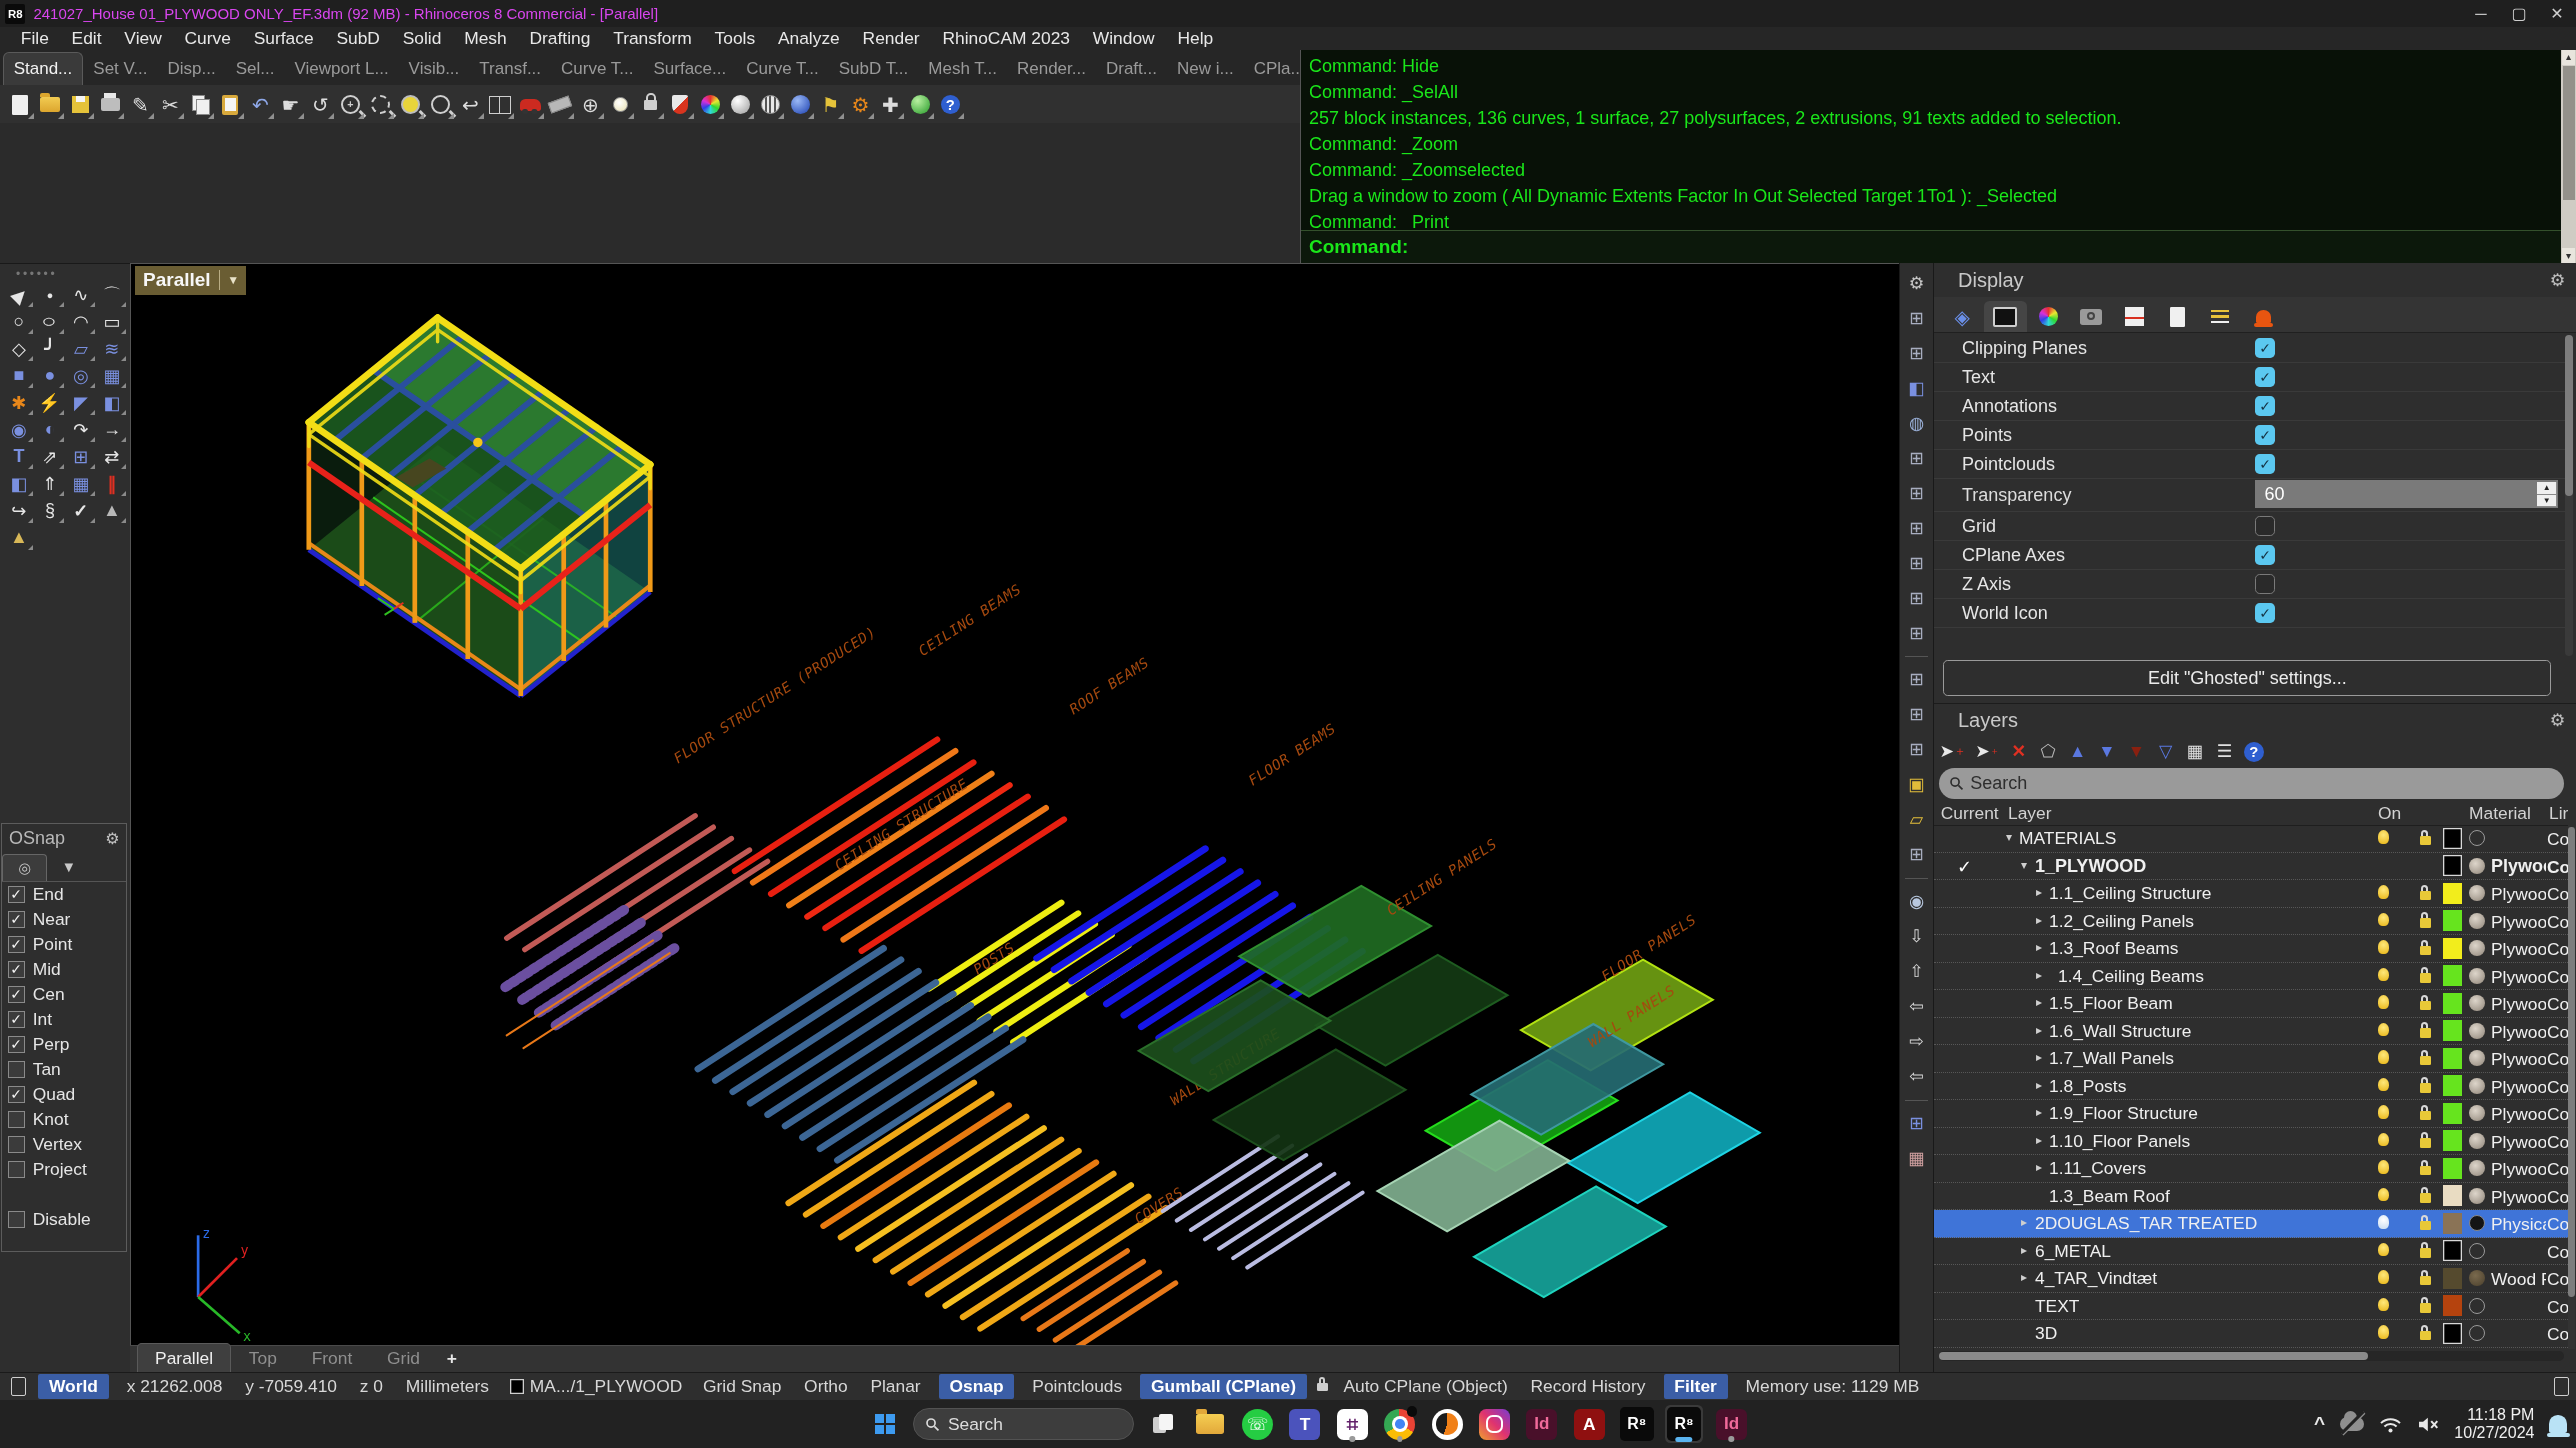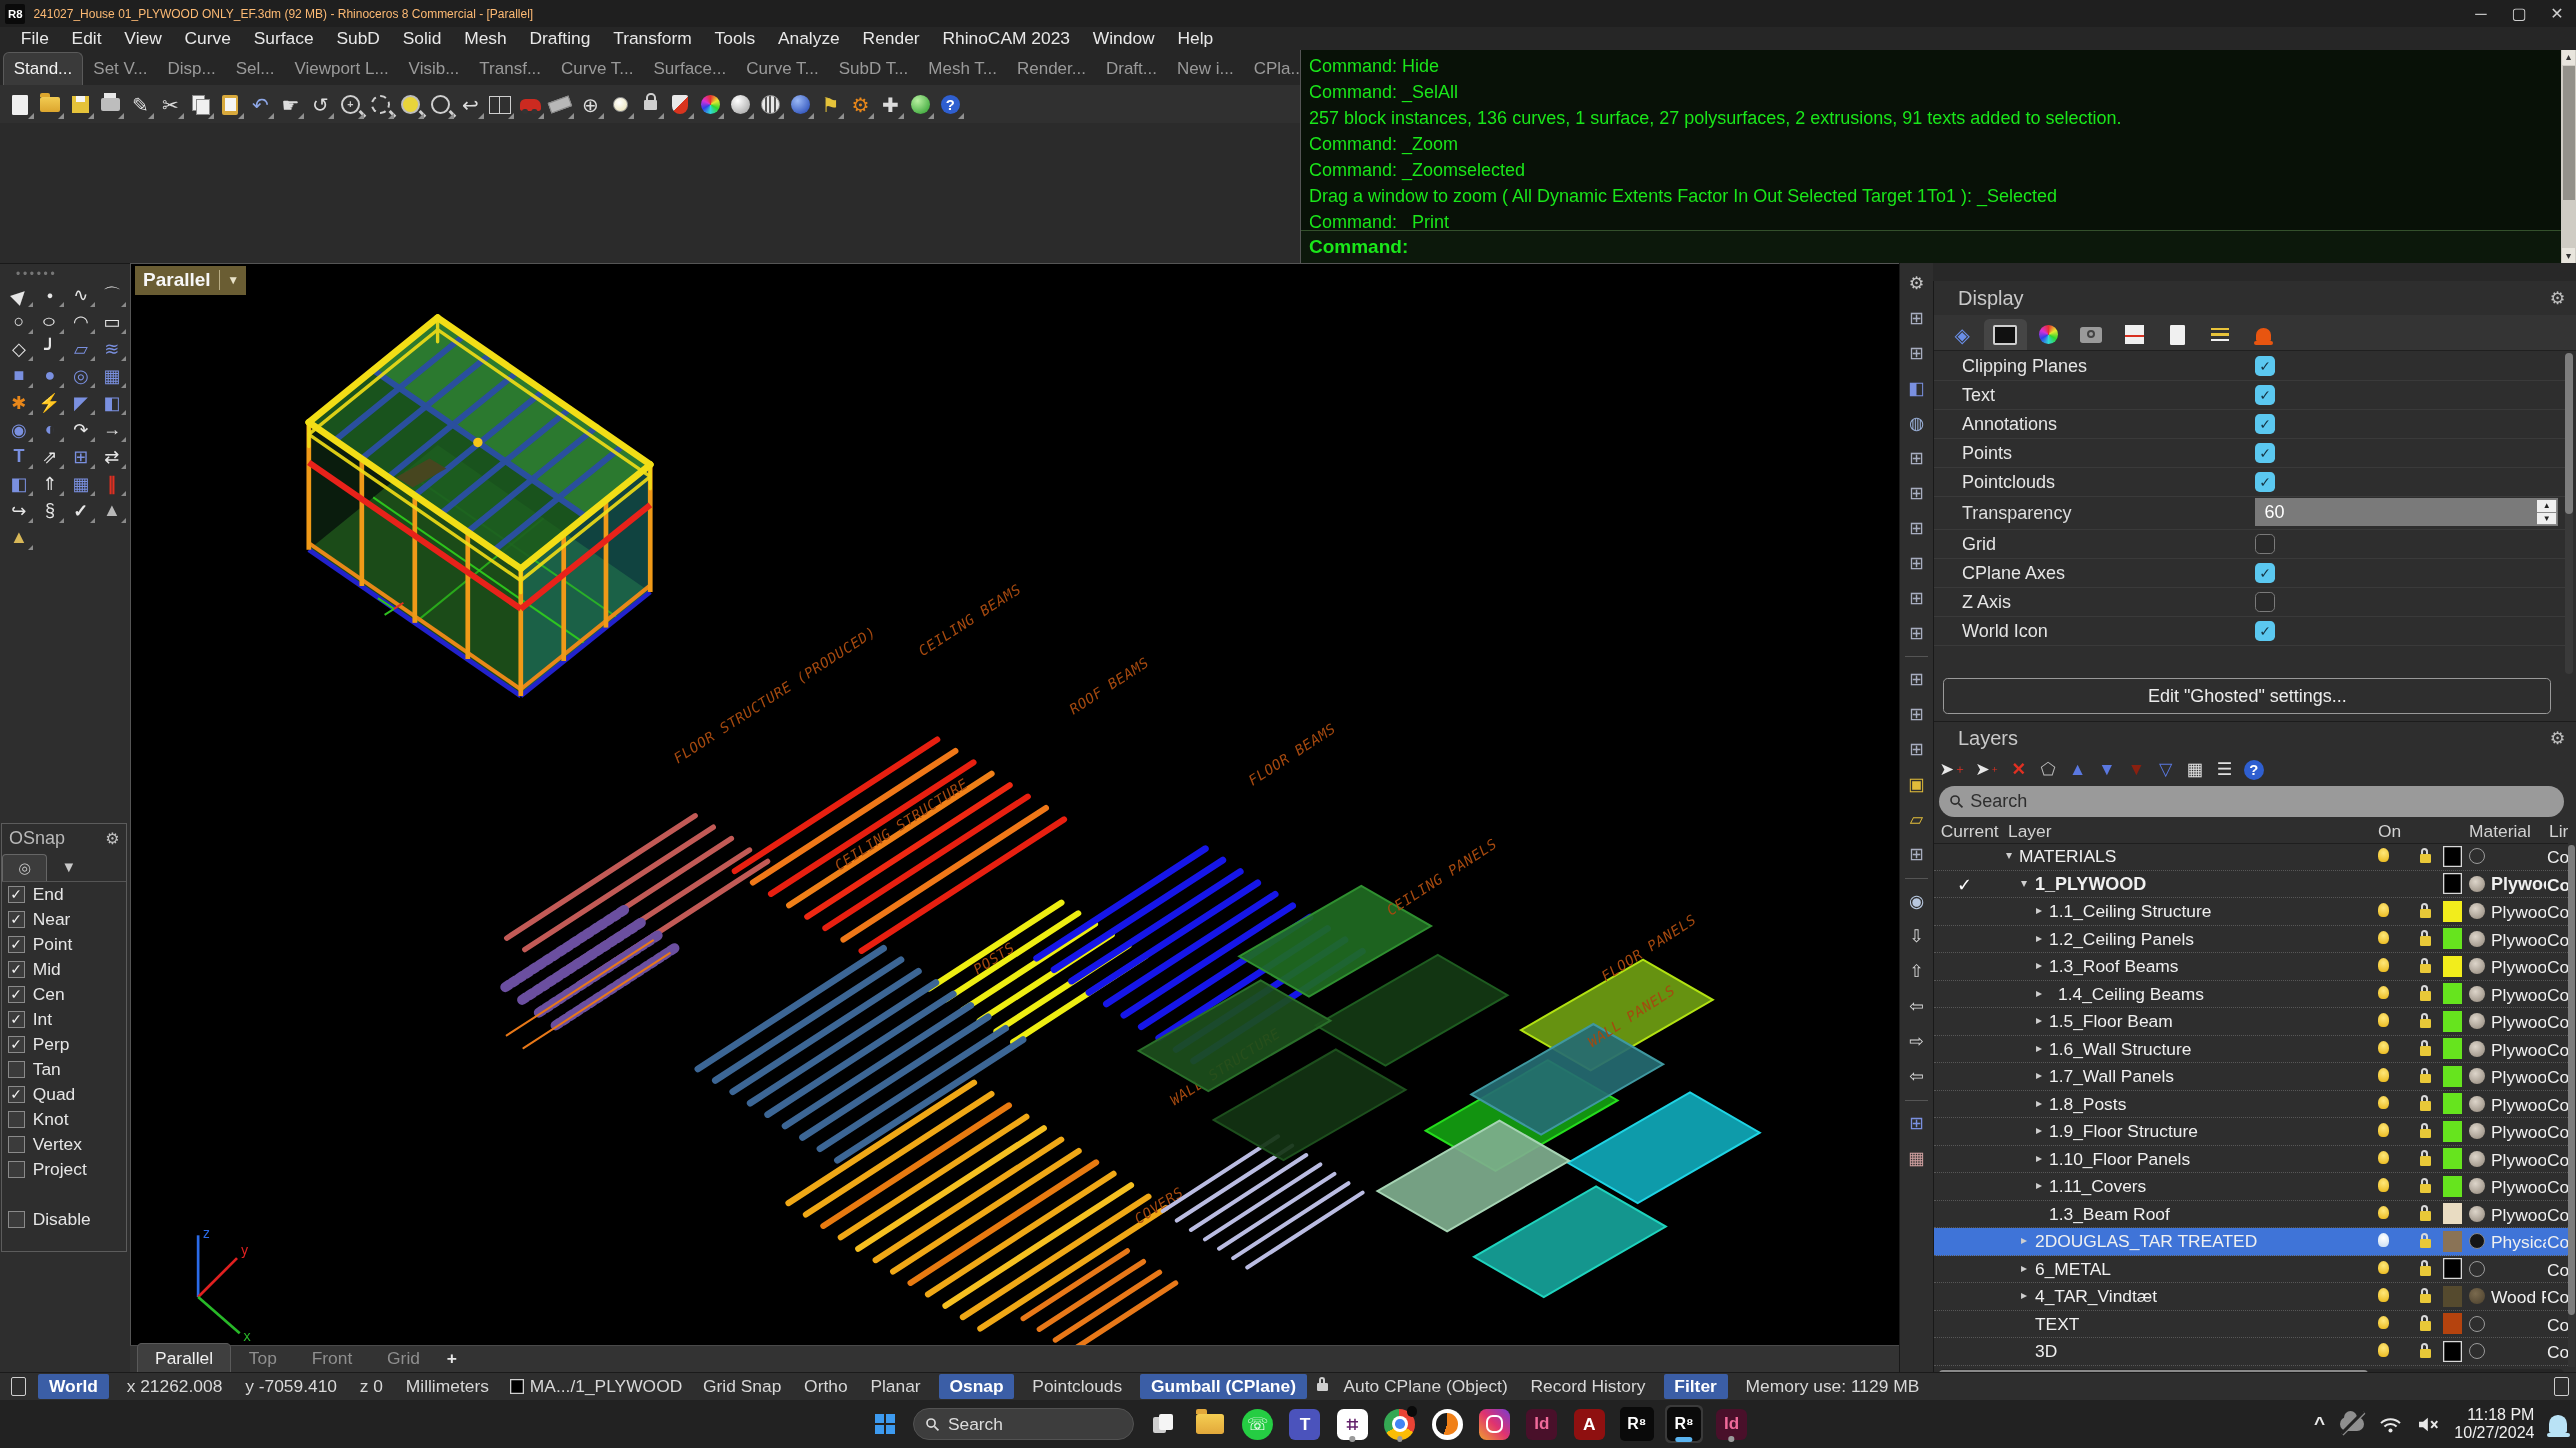--- a/index.html
+++ b/index.html
@@ -3,21 +3,21 @@
 <meta charset="utf-8">
 <style>
   html,body{margin:0;padding:0;}
   body{width:2576px;height:1449px;position:relative;overflow:hidden;background:#282828;
        font-family:"Liberation Sans",sans-serif;color:#ddd;-webkit-font-smoothing:antialiased;}
   .abs{position:absolute;}
 
   
   #titlebar{left:0;top:0;width:2576px;height:27px;background:#1f1f1f;display:flex;align-items:center;padding-left:5.4px;box-sizing:border-box;}
   .app-logo{width:20px;height:20px;background:#0a0a0a;color:#fff;font-weight:bold;font-size:11.4px;display:flex;align-items:center;justify-content:center;border-radius:2px;}
-  #win-title{margin-left:8px;font-size:12px;color:#fdba74;white-space:nowrap;}
+  #win-title{margin-left:8px;font-size:15px;color:#d946ef;white-space:nowrap;}
   #win-controls{margin-left:auto;display:flex;height:27px;}
   .wc{width:38px;display:flex;align-items:center;justify-content:center;color:#cfcfcf;font-size:16px;}
 
   
   #menubar{left:0;top:27px;width:2576px;height:23px;background:#262626;display:flex;align-items:center;padding-left:9.4px;box-sizing:border-box;}
   .menu-item{padding:1.3px 11.4px;font-size:17.4px;color:#e8e8e8;white-space:nowrap;}
 
   
   #tabs-row{left:0;top:50px;width:1300px;height:35px;background:#262626;display:flex;align-items:flex-end;padding-left:2.7px;box-sizing:border-box;}
   .ttab{padding:6px 10px;font-size:17px;color:#9a9a9a;white-space:nowrap;}
@@ -104,21 +104,21 @@
   .vtab{padding:3.4px 17.4px;font-size:17.4px;color:#8f8f8f;}
   .vtab.active{background:#3f3f3f;color:#f0f0f0;border:0.7px solid #5a5a5a;border-bottom:none;border-radius:4.7px 4.7px 0 0;}
   .vtab.plus{color:#e8e8e8;font-weight:bold;padding:3.4px 9.4px;}
 
   
   #rightstrip{left:1899px;top:263px;width:34px;height:1109px;background:#2e2e2e;border-left:0.7px solid #191919;display:flex;flex-direction:column;align-items:center;padding-top:2.7px;box-sizing:border-box;}
   .rs-ic{height:35px;display:flex;align-items:center;justify-content:center;font-size:17.4px;color:#a8aec0;}
   .rs-sep{width:23px;border-top:1.3px solid #555;margin:5.4px 0;}
 
   
-  #rightpanels{left:1933px;top:263px;width:643px;height:1109px;background:#2e2e2e;border-left:0.7px solid #191919;box-sizing:border-box;margin-top:18px;}
+  #rightpanels{left:1933px;top:263px;width:643px;height:1109px;background:#2e2e2e;border-left:0.7px solid #191919;box-sizing:border-box;}
   .panel-head{position:absolute;left:0;width:100%;height:34px;display:flex;align-items:center;padding:0 10.7px 0 24px;box-sizing:border-box;color:#c9c9c9;font-size:20px;}
   .panel-gear{margin-left:auto;font-size:17.4px;color:#c0c0c0;}
   #dp-tabs{position:absolute;left:0;top:34px;width:100%;height:36px;display:flex;align-items:flex-end;padding-left:6.7px;box-sizing:border-box;border-bottom:0.7px solid #202020;background:#343434;}
   .dp-tab{width:43px;height:31px;display:flex;align-items:center;justify-content:center;}
   .dp-tab.active{background:#454545;border-radius:5.4px 5.4px 0 0;}
   .mi-monitor{width:20px;height:16px;background:#111;border:2px solid #cfcfcf;border-radius:2px;}
   .mi-wheel{width:19px;height:19px;border-radius:50%;background:conic-gradient(#e83030,#e8e830,#30d830,#30d8d8,#3040e8,#d830d8,#e83030);}
   .mi-cam{width:21.5px;height:16px;background:#9a9a9a;border-radius:2.7px;position:relative;}
   .mi-cam::after{content:'';position:absolute;left:6.7px;top:3.4px;width:8px;height:8px;border:2px solid #444;border-radius:50%;box-sizing:border-box;}
   .mi-grid{width:19px;height:19px;background:#f0f0f0;position:relative;}

